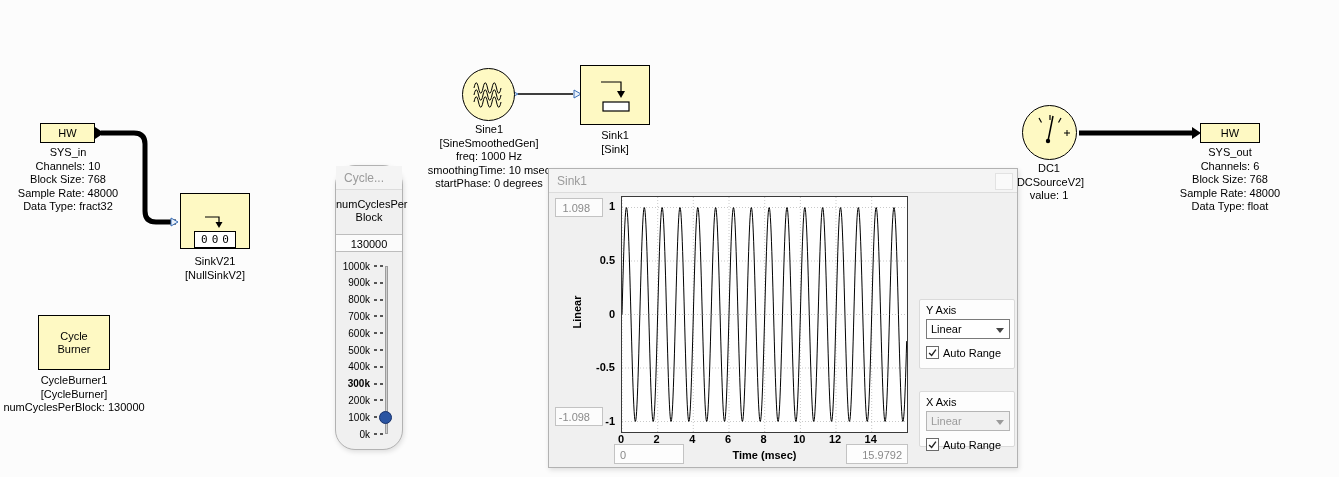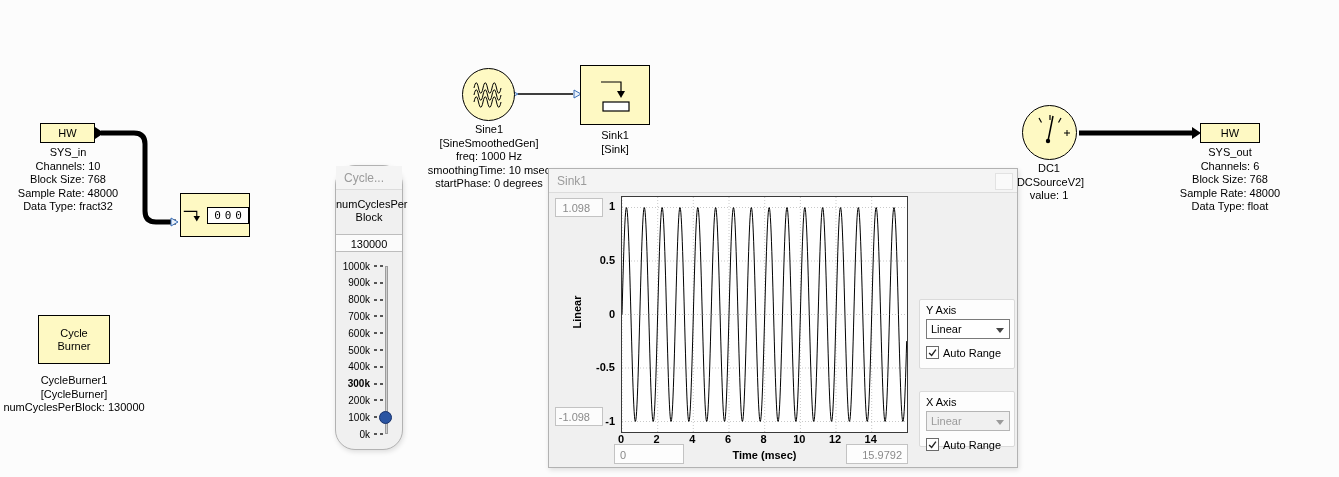--- a/index.html
+++ b/index.html
@@ -79,29 +79,33 @@
   <div class="cap" style="left:-12px;top:146px;">
     <div>SYS_in</div>
     <div>
         <div>Channels: 10</div>
         <div>Block Size: 768</div>
         <div>Sample Rate: 48000</div>
         <div>Data Type: fract32</div>
       </div>
   </div>
 
-  <div class="block" style="left:180px;top:193px;width:70px;height:44px;display:flex;flex-direction:row;align-items:center;justify-content:flex-end;gap:2px;">
+  <div class="block" style="left:180px;top:193px;width:70px;height:56px;display:flex;flex-direction:column;align-items:center;justify-content:flex-end;gap:2px;">
     <svg width="26" height="15" viewBox="0 0 26 15">
       <path d="M3,3 H17 V8" fill="none" stroke="#000" stroke-width="1.2"></path>
       <path d="M13.5,8 h7 l-3.5,6 z" fill="#000"></path>
     </svg>
     <div class="zeros">000</div>
   </div>
-
-  <div class="block" style="left:38px;top:315px;width:72px;height:49px;display:flex;flex-direction:column;align-items:center;justify-content:center;font-size:11px;line-height:13px;">
+  <div class="cap" style="left:135px;top:255px;">
+    <div>SinkV21</div>
+    <div>[NullSinkV2]</div>
+  </div>
+
+  <div class="block" style="left:38px;top:315px;width:72px;height:55px;display:flex;flex-direction:column;align-items:center;justify-content:center;font-size:11px;line-height:13px;">
     <div>Cycle</div>
     <div>Burner</div>
   </div>
   <div class="cap" style="left:-6px;top:374px;">
     <div>CycleBurner1</div>
     <div>[CycleBurner]</div>
     <div>
         <div>numCyclesPerBlock: 130000</div>
       </div>
   </div>

